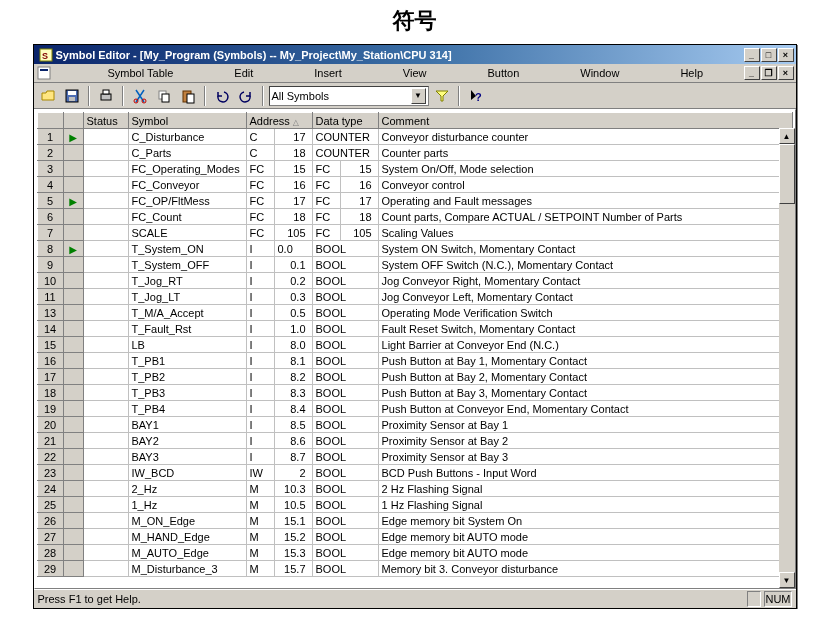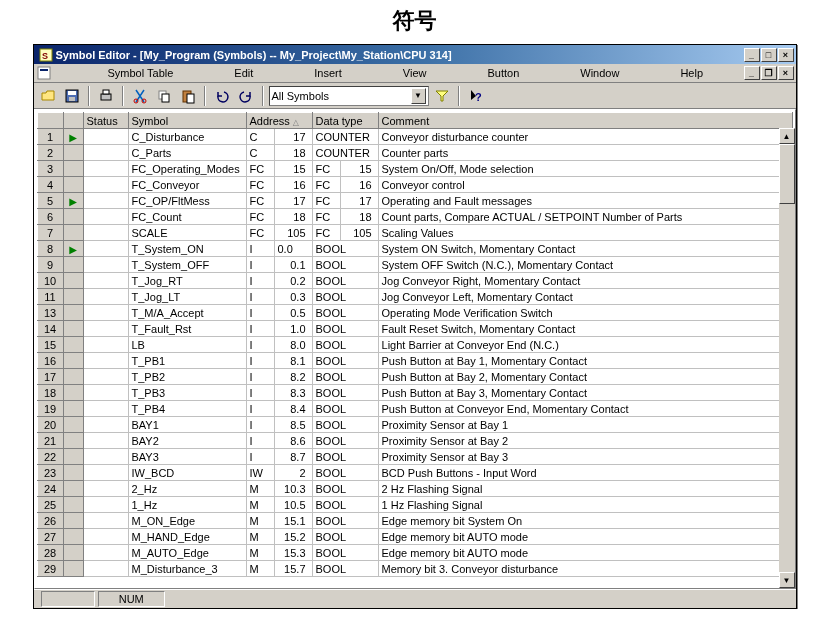--- a/index.html
+++ b/index.html
@@ -27,21 +27,21 @@
   table.grid th { background:#d4d0c8; border:1px solid #808080; border-top-color:#fff; border-left-color:#fff; font-weight:normal; position:relative;}
   .rowhdr { background:#d4d0c8; border:1px solid #808080 !important; border-top-color:#fff !important; border-left-color:#fff !important; text-align:center !important;}
   .flag { color:#008000; font-size:10px;}
   .sort-arrow { font-size:8px; color:#808080; margin-left:3px;}
   .vscroll { position:absolute; right:0; top:18px; bottom:0; width:16px; background:#d4d0c8;}
   .vscroll .sbtn { width:16px; height:16px; background:#d4d0c8; border:1px solid #fff; border-right-color:#404040; border-bottom-color:#404040; display:flex; align-items:center; justify-content:center; font-size:8px; position:absolute;}
   .vscroll .up{top:0;} .vscroll .dn{bottom:0;}
   .vscroll .thumb{position:absolute; top:16px; left:0; width:16px; height:60px; background:#d4d0c8; border:1px solid #fff; border-right-color:#404040; border-bottom-color:#404040;}
   .statusbar { height:19px; background:#d4d0c8; border-top:1px solid #fff; display:flex; align-items:center; padding:0 4px; font-size:11px;}
   .sb-left{flex:1;}
-  .sb-cell{border:1px solid #808080; border-top-color:#808080; border-left-color:#808080; border-right-color:#fff; border-bottom-color:#fff; padding:1px 20px; margin-left:3px;}
+  .sb-cell{border:1px solid #808080; border-top-color:#808080; border-left-color:#808080; border-right-color:#fff; border-bottom-color:#fff; padding:1px 0; margin-left:3px;}
   col.c-row{width:26px;} col.c-flag{width:20px;} col.c-stat{width:45px;} col.c-sym{width:118px;}
   col.c-a1{width:28px;} col.c-a2{width:38px;} col.c-d1{width:28px;} col.c-d2{width:38px;} col.c-cmt{width:auto;}
   svg { display:block; }
 </style>
 </head>
 <body>
 
 <div class="page-title">符号</div>
 
 <div class="window">
@@ -463,17 +463,18 @@
       </table>
     </div>
     <div class="vscroll">
       <div class="sbtn up">▲</div>
       <div class="thumb"></div>
       <div class="sbtn dn">▼</div>
     </div>
   </div>
 
   <div class="statusbar">
+    <span class="sb-left">Press F1 to get Help.</span>
     <span class="sb-cell">&nbsp;&nbsp;&nbsp;&nbsp;</span>
     <span class="sb-cell">NUM</span>
   </div>
 
 </div>
 
 </body></html>

